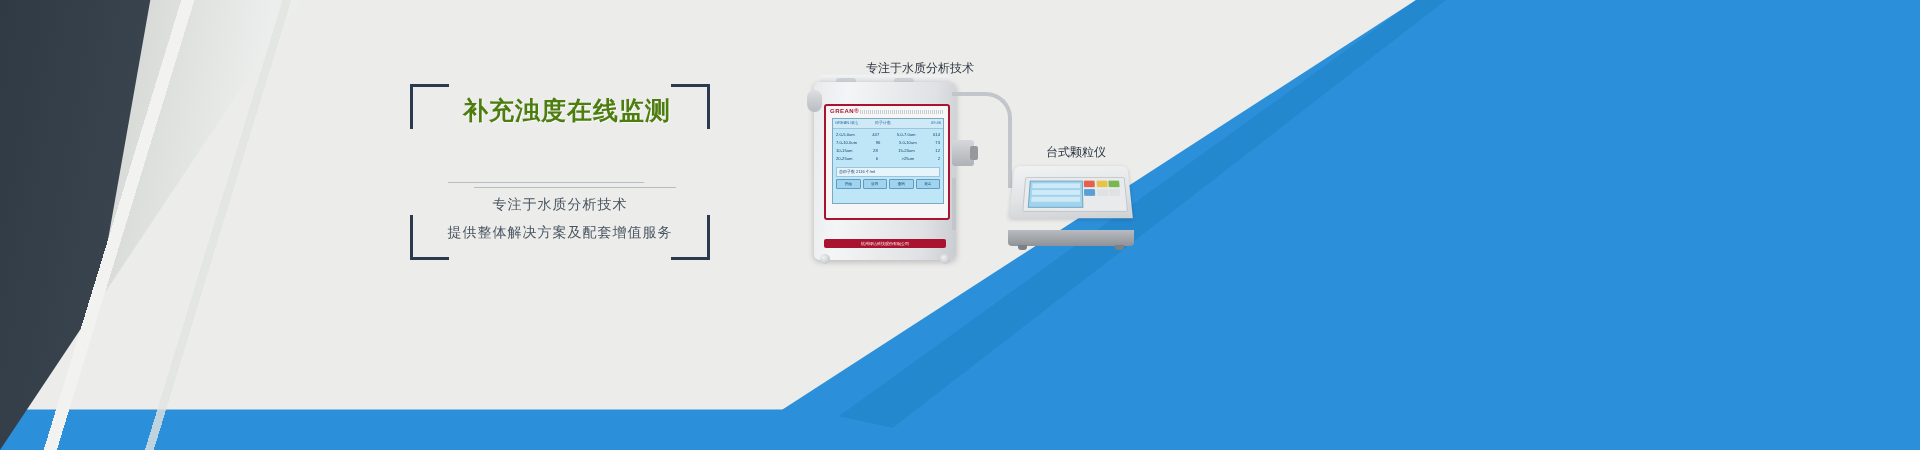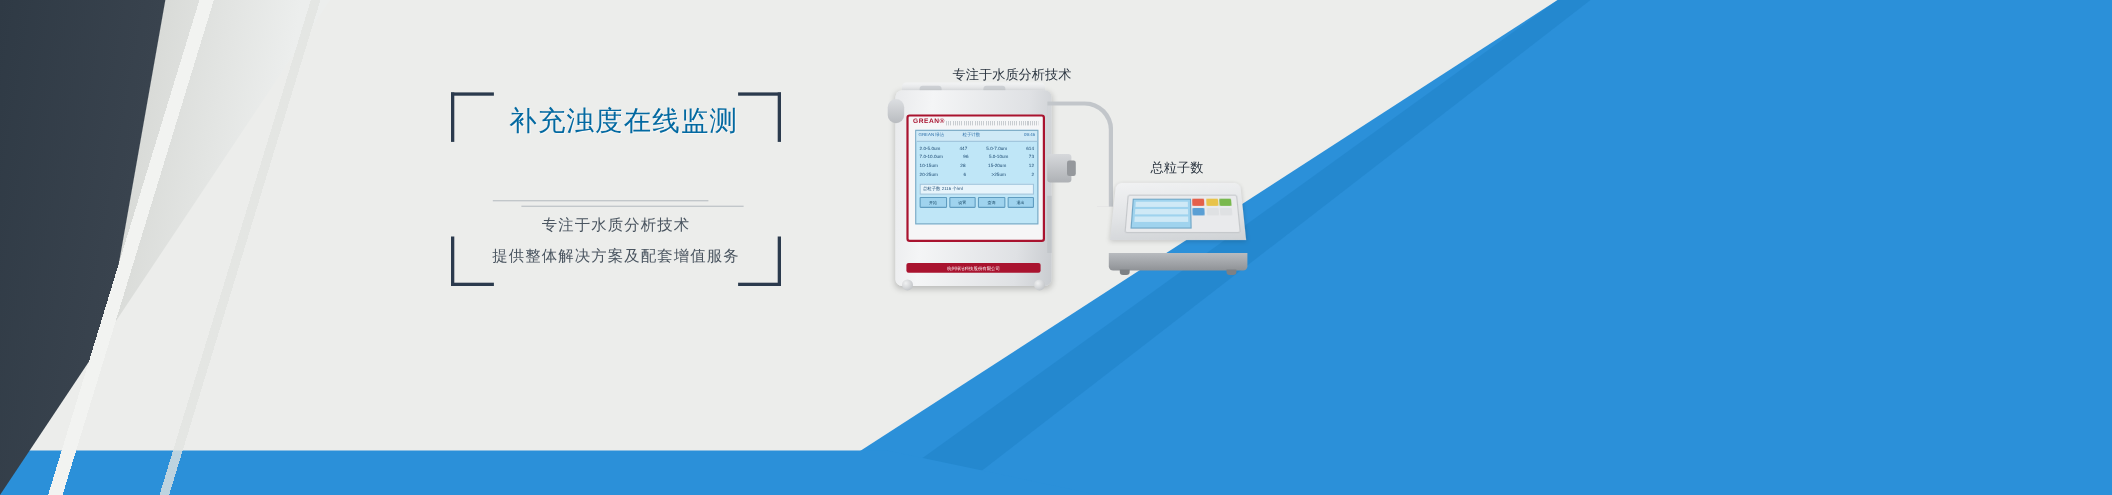--- a/index.html
+++ b/index.html
@@ -46,21 +46,21 @@
   
   .text-block{position:absolute;left:410px;top:84px;width:300px;height:176px;}
   .br-corner{position:absolute;border-color:#2b3a4d;border-style:solid;}
   .br-tl{left:0;top:0;width:36px;height:42px;border-width:3px 0 0 3px;}
   .br-bl{left:0;bottom:0;width:36px;height:42px;border-width:0 0 3px 3px;}
   .br-tr{right:0;top:0;width:36px;height:42px;border-width:3px 3px 0 0;}
   .br-br{right:0;bottom:0;width:36px;height:42px;border-width:0 3px 3px 0;}
 
   .headline{
     position:absolute;left:0;top:10px;width:300px;text-align:center;
-    color:#0369a1;font-weight:normal;line-height:1.28;
+    color:#4d7c0f;font-weight:bold;line-height:1.28;
     letter-spacing:1px;
   }
   .hl-1{font-size:25px;padding-left:14px;text-shadow:1px 1px 0 rgba(255,255,255,.6);}
   .hl-2{font-size:25px;text-shadow:1px 1px 0 rgba(255,255,255,.6);}
 
   .divider{position:absolute;left:38px;top:98px;width:228px;height:3px;}
   .divider .ln1{position:absolute;left:0;top:0;width:196px;height:1px;background:#b7bdc2;}
   .divider .ln2{position:absolute;left:26px;top:5px;width:202px;height:1px;background:#b7bdc2;}
 
   .sub{
@@ -201,21 +201,21 @@
     <div class="divider">
       <span class="ln1"></span>
       <span class="ln2"></span>
     </div>
 
     <div class="sub sub-2">提供整体解决方案及配套增值服务</div>
     <div class="sub sub-1">专注于水质分析技术</div>
   </div>
 
   <div class="lbl lbl-analyzer">专注于水质分析技术</div>
-  <div class="lbl lbl-bench">总粒子数</div>
+  <div class="lbl lbl-bench">台式颗粒仪</div>
 
   <div class="photo">
 
     <div class="anl">
       <div class="anl-lid"></div>
       <div class="anl-hinge anl-h1"></div>
       <div class="anl-hinge anl-h2"></div>
       <div class="anl-body"></div>
       <div class="anl-knob"></div>
 

